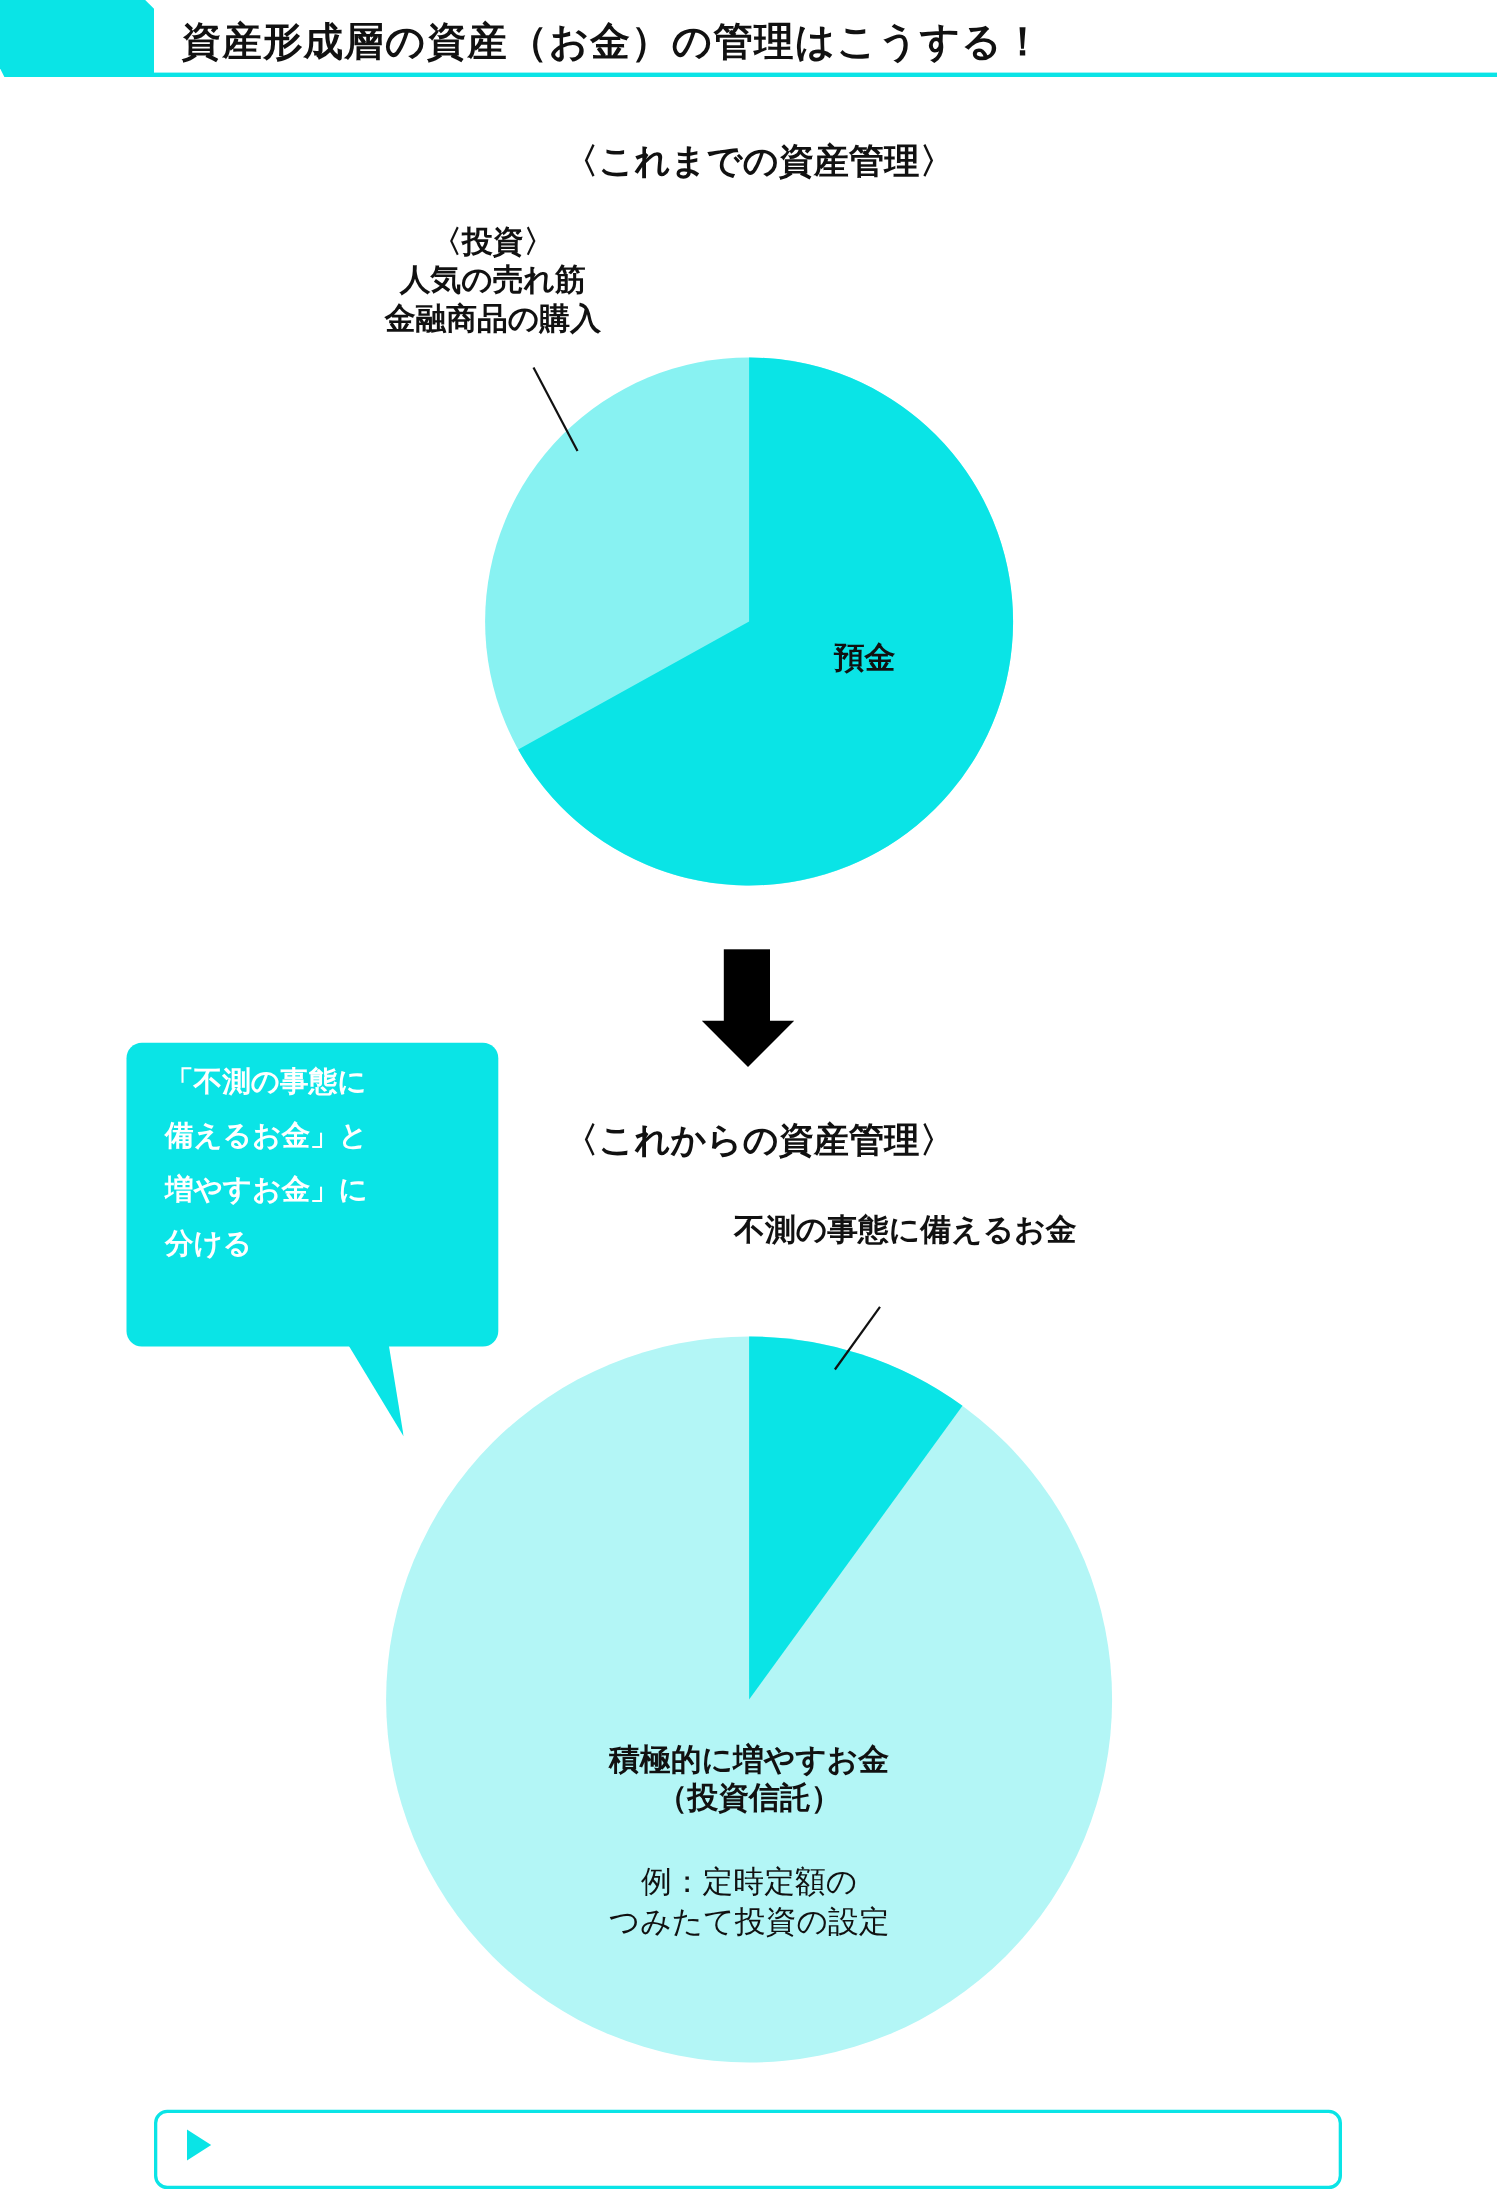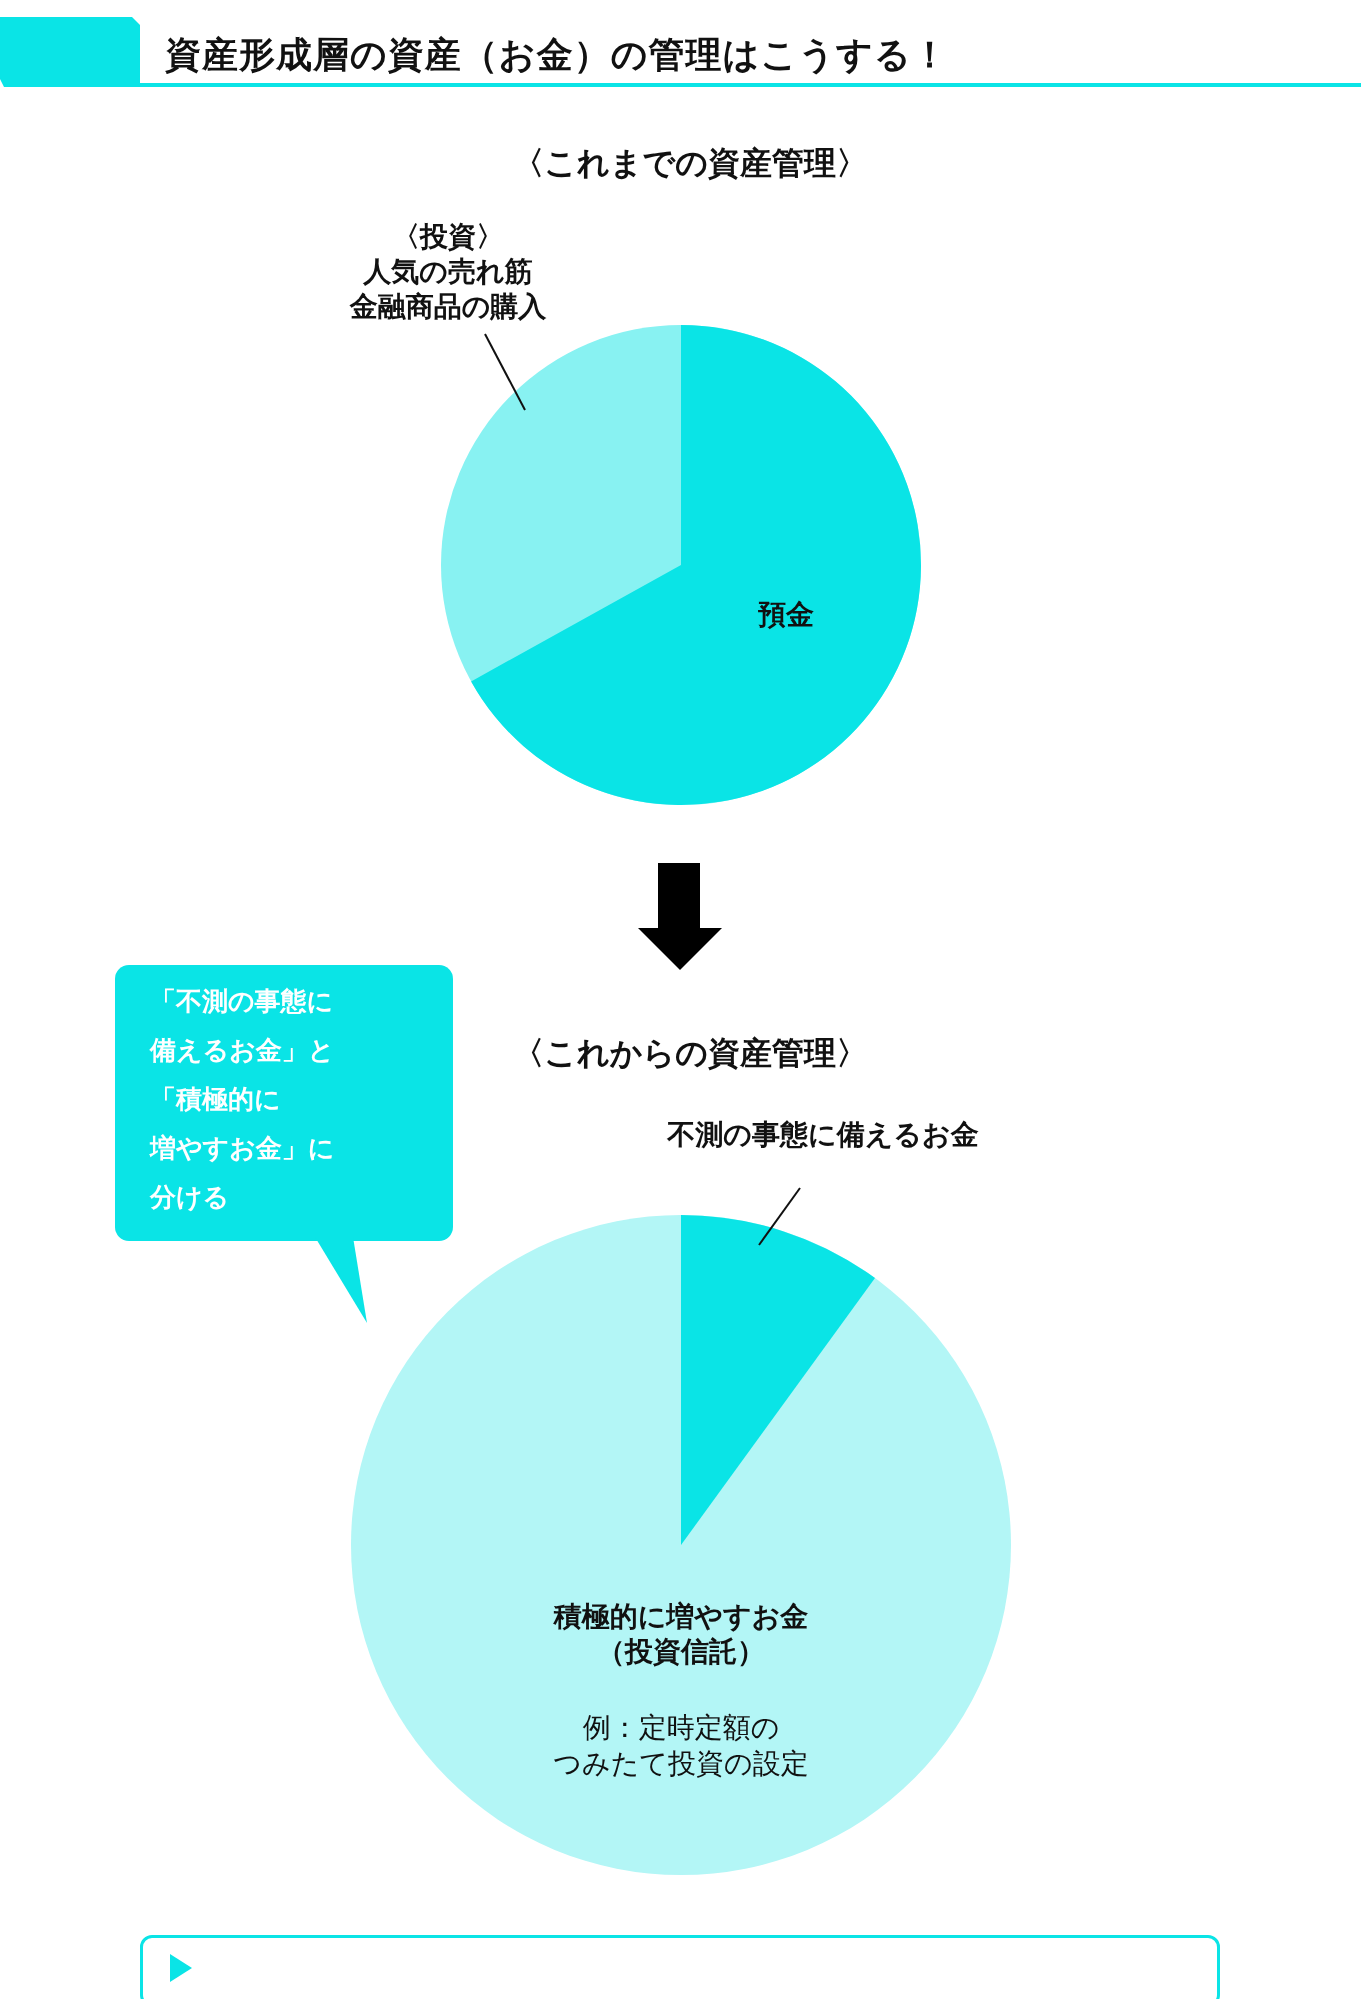--- a/index.html
+++ b/index.html
@@ -1,18 +1,18 @@
 <!DOCTYPE html>
 <html><head>
 <meta charset="utf-8">
 <style>
   html, body { margin: 0; padding: 0; background: #ffffff; }
   body { width: 1361px; height: 1999px; position: relative; overflow: hidden;
          font-family: "DejaVu Sans", "Liberation Sans", sans-serif; color: #111; }
-  .abs { position: absolute; margin-top: 17px; }
+  .abs { position: absolute; }
   .header-tab { left: 0; top: 0; width: 140px; height: 70px; background: #0ae4e6;
                 clip-path: polygon(0 0, 132px 0, 140px 8px, 140px 70px, 4px 70px, 0 62px); }
   .header-rule { left: 140px; top: 66px; width: 1221px; height: 4px; background: #0ae4e6; }
   .header-title { left: 165px; top: 14px; font-size: 36px; font-weight: bold; letter-spacing: 1px; white-space: nowrap; }
   .section-title { font-size: 32px; font-weight: bold; white-space: nowrap; transform: translateX(-50%); }
   .label { font-size: 28px; font-weight: bold; text-align: center; line-height: 1.25; white-space: nowrap; transform: translateX(-50%); }
   .label-normal { font-size: 28px; font-weight: normal; text-align: center; line-height: 1.3; white-space: nowrap; transform: translateX(-50%); }
   .bubble { left: 115px; top: 948px; width: 338px; height: 276px; background: #0ae4e6; border-radius: 14px; }
   .bubble-tail { left: 315px; top: 1220px; width: 60px; height: 86px; background: #0ae4e6;
                  clip-path: polygon(0 0, 38px 0, 52px 86px); }
@@ -62,21 +62,20 @@
   <div>金融商品の購入</div>
 </div>
 
 <div class="abs label" style="left:786px; top:580px;">預金</div>
 
 <div class="abs bubble"></div>
 <div class="abs bubble-tail"></div>
 <div class="abs bubble-text">
   <div>「不測の事態に</div>
   <div>備えるお金」と</div>
-  <div>「積極的に</div>
   <div>増やすお金」に</div>
   <div>分ける</div>
 </div>
 
 <div class="abs section-title" style="left:690px; top:1015px;">〈これからの資産管理〉</div>
 
 <div class="abs label" style="left:823px; top:1100px;">
   <div>不測の事態に備えるお金</div>
 </div>
 

